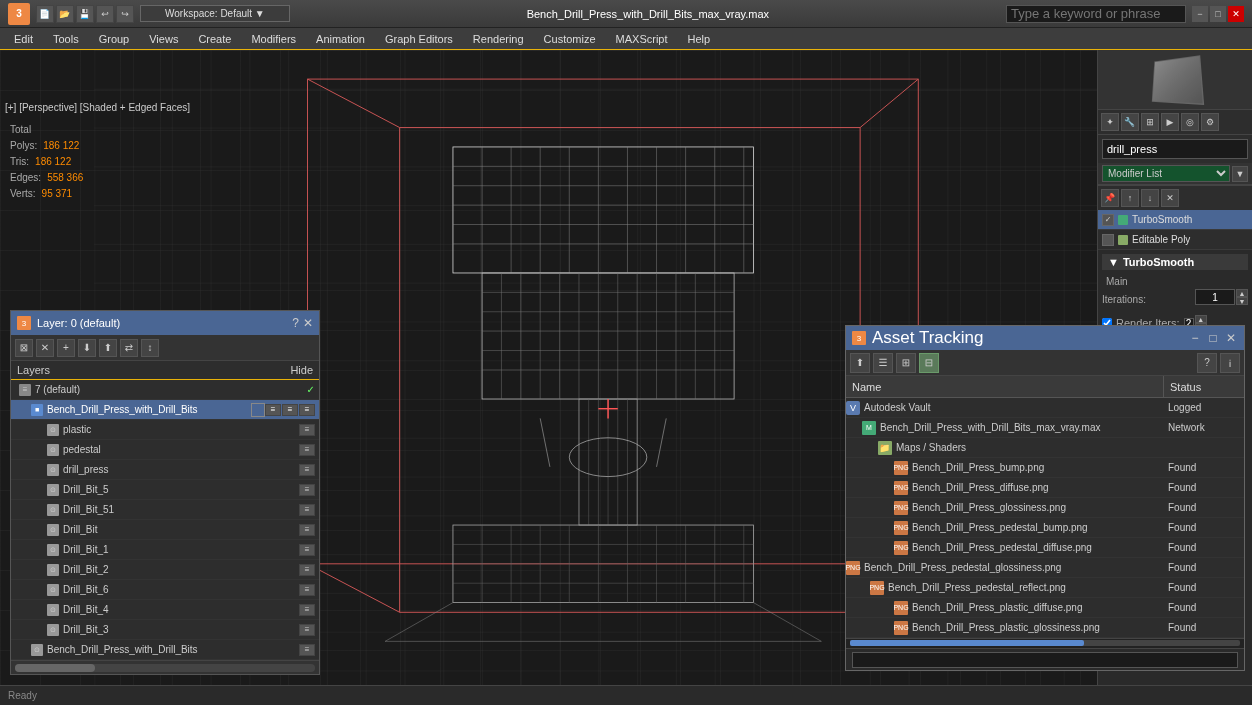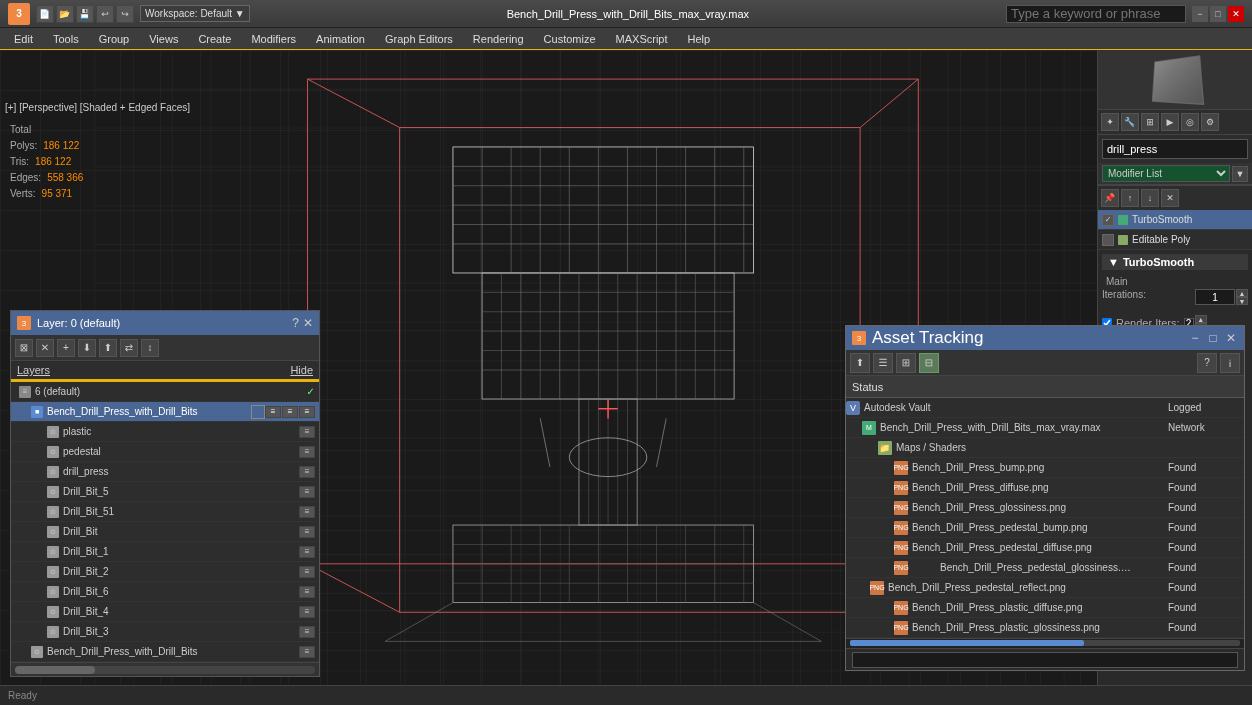--- a/index.html
+++ b/index.html
@@ -21,21 +21,21 @@
       display: flex;
       align-items: center;
       justify-content: space-between;
       padding: 0 8px;
       border-bottom: 1px solid #222;
     }
     #title-bar .left { display: flex; align-items: center; gap: 6px; }
     #title-bar .logo { width: 22px; height: 22px; background: #e84; border-radius: 2px; display: flex; align-items: center; justify-content: center; color: white; font-weight: bold; font-size: 10px; }
     #title-bar .toolbar-icons { display: flex; align-items: center; gap: 2px; }
     #title-bar .tb-icon { width: 18px; height: 18px; background: #555; border: 1px solid #444; display: flex; align-items: center; justify-content: center; font-size: 9px; color: #ccc; cursor: pointer; }
-    #title-bar .workspace-btn { background: #3c3c3c; border: 1px solid #666; padding: 2px 4px; color: #ddd; font-size: 10px; cursor: pointer; }
+    #title-bar .workspace-btn { background: #3c3c3c; border: 1px solid #666; padding: 2px 24px; color: #ddd; font-size: 10px; cursor: pointer; }
     #title-bar .title { color: #fff; font-size: 11px; flex: 1; text-align: center; }
     #title-bar .search-box { background: #1a1a1a; border: 1px solid #555; width: 180px; height: 18px; color: #999; font-size: 13px; padding: 0 4px; }
     #title-bar .win-btns { display: flex; gap: 2px; }
     #title-bar .win-btn { width: 16px; height: 16px; border: none; cursor: pointer; display: flex; align-items: center; justify-content: center; font-size: 9px; }
     #title-bar .win-btn.min { background: #555; color: #ccc; }
     #title-bar .win-btn.max { background: #555; color: #ccc; }
     #title-bar .win-btn.close { background: #c00; color: white; }
 
     
     #menu-bar {
@@ -231,21 +231,21 @@
       font-size: 11px;
       font-weight: bold;
       padding: 2px 6px;
       margin-bottom: 4px;
       display: flex;
       align-items: center;
       gap: 4px;
     }
     .ts-row {
       display: flex;
-      align-items: flex-start;
+      align-items: flex-end;
       justify-content: space-between;
       margin-bottom: 10px;
       font-size: 10px;
     }
     .ts-label { color: #aaa; }
     .ts-spinner {
       display: flex;
       align-items: center;
       gap: 1px;
     }
@@ -296,24 +296,23 @@
       gap: 3px;
       border-bottom: 1px solid #444;
     }
     .layers-tool { width: 18px; height: 18px; background: #444; border: 1px solid #555; display: flex; align-items: center; justify-content: center; font-size: 10px; cursor: pointer; }
 
     #layers-header {
       display: flex;
       justify-content: space-between;
       padding: 3px 6px;
       background: #2d2d2d;
-      border-bottom: 3px solid #eab308;
+      border-bottom: 1px solid #eab308;
       font-size: 11px;
       color: #ccc;
-      text-decoration: underline;
     }
 
     .layer-item {
       display: flex;
       align-items: center;
       padding: 2px 4px;
       height: 20px;
       border-bottom: 1px solid #333;
       cursor: pointer;
     }
@@ -719,21 +718,21 @@
   <div id="layers-header">
     <span>Layers</span>
     <span>Hide</span>
   </div>
 
   <div id="layers-list">
 
     <div class="layer-item">
       <span class="indent" style="width:4px;"></span>
       <div class="layer-icon" style="background:#888;">≡</div>
-      <span class="layer-name">6 (default)</span>
+      <span class="layer-name">7 (default)</span>
       <span style="margin-left:auto;color:#6f6;font-size:10px;">✓</span>
     </div>
 
     <div class="layer-item selected">
       <span class="indent" style="width:16px;"></span>
       <div class="layer-icon box" style="font-size:7px;color:white;">■</div>
       <span class="layer-name">Bench_Drill_Press_with_Drill_Bits</span>
       <div style="width:14px;height:14px;border:1px solid #888;margin-left:auto;"></div>
       <div class="layer-extra">
         <div class="le-icon">≡</div>
@@ -865,20 +864,21 @@
     <div class="asset-tool">⬆</div>
     <div class="asset-tool">☰</div>
     <div class="asset-tool">⊞</div>
     <div class="asset-tool active">⊟</div>
     <div style="flex:1;"></div>
     <div class="asset-tool">?</div>
     <div class="asset-tool">ℹ</div>
   </div>
 
   <div id="asset-table-header">
+    <div class="at-col-name">Name</div>
     <div class="at-col-status">Status</div>
   </div>
 
   <div id="asset-list" style="overflow-y:auto;max-height:260px;">
 
     <div class="asset-row">
       <div class="ar-icon vault">V</div>
       <span class="ar-name">Autodesk Vault</span>
       <span class="ar-status status-logged">Logged</span>
     </div>
@@ -918,21 +918,21 @@
       <span class="ar-name">Bench_Drill_Press_pedestal_bump.png</span>
       <span class="ar-status status-found">Found</span>
     </div>
 
     <div class="asset-row" style="padding-left:48px;">
       <div class="ar-icon png">PNG</div>
       <span class="ar-name">Bench_Drill_Press_pedestal_diffuse.png</span>
       <span class="ar-status status-found">Found</span>
     </div>
 
-    <div class="asset-row" style="padding-left:48px;gap:28px;">
+    <div class="asset-row" style="">
       <div class="ar-icon png">PNG</div>
       <span class="ar-name">Bench_Drill_Press_pedestal_glossiness.png</span>
       <span class="ar-status status-found">Found</span>
     </div>
 
     <div class="asset-row" style="padding-left:24px;">
       <div class="ar-icon png">PNG</div>
       <span class="ar-name">Bench_Drill_Press_pedestal_reflect.png</span>
       <span class="ar-status status-found">Found</span>
     </div>

